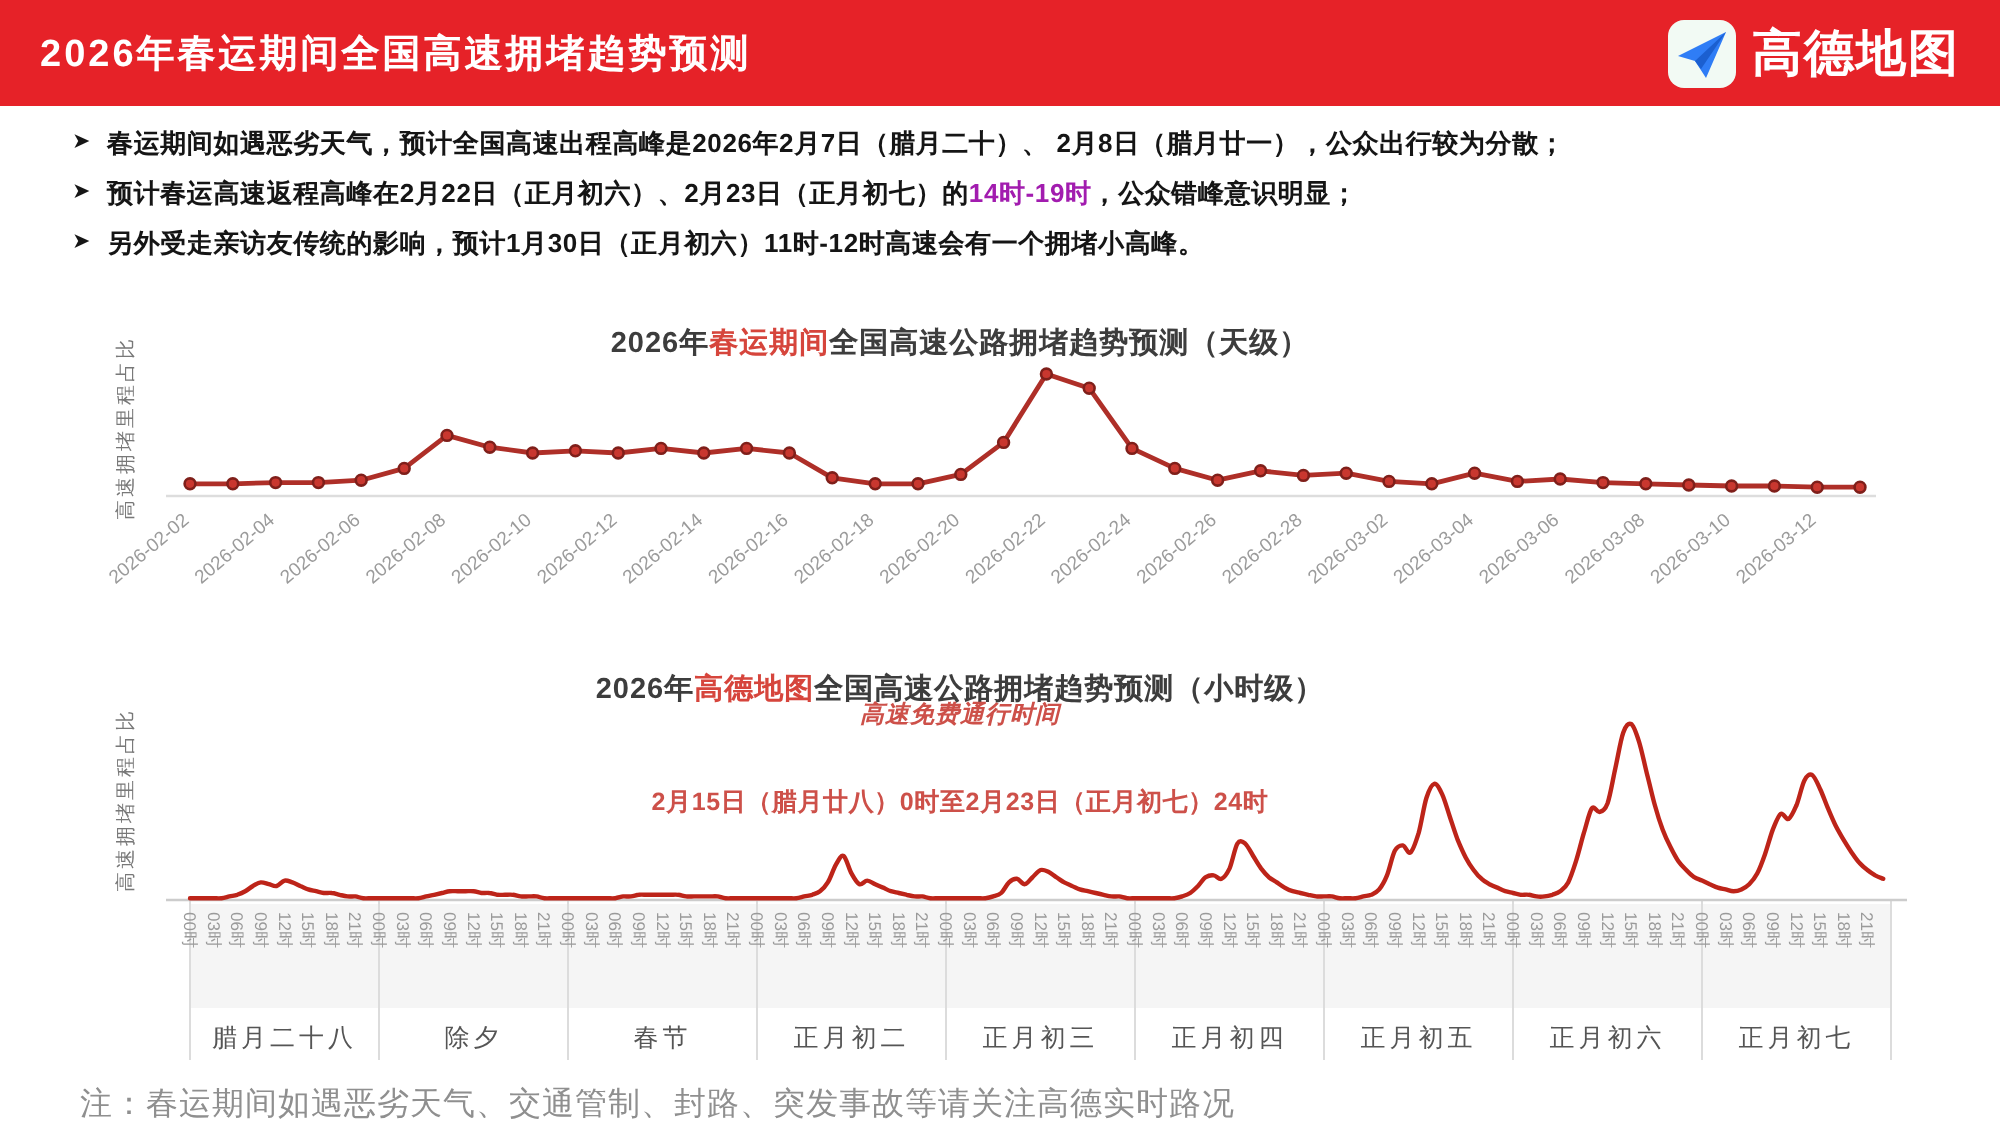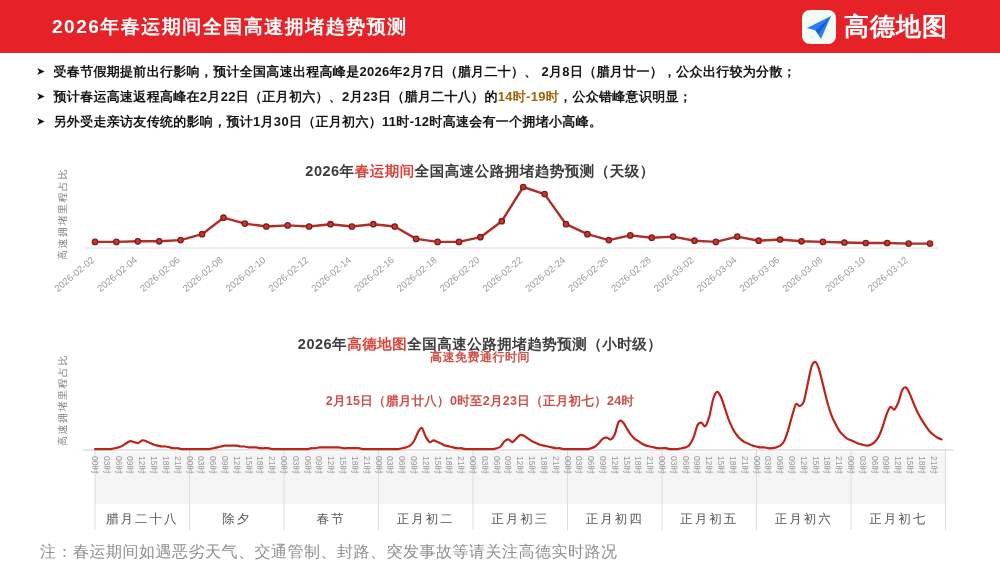--- a/index.html
+++ b/index.html
@@ -1,36 +1,36 @@
 <!DOCTYPE html>
 <html><head>
 <meta charset="utf-8">
 <style>
   html,body{margin:0;padding:0;background:#fff;}
   .page{position:relative;width:1000px;height:563px;background:#ffffff;overflow:hidden;
         font-family:"Liberation Sans","DejaVu Sans",sans-serif;}
   .topbar{position:absolute;top:0;left:0;width:100%;height:53px;background:#e62228;
           display:flex;align-items:center;justify-content:space-between;
-          padding:0 52px;box-sizing:border-box;}
+          padding:0 20px;box-sizing:border-box;}
   .topbar-title{color:#fff;font-size:19px;font-weight:bold;letter-spacing:1.5px;}
   .logo{display:flex;align-items:center;gap:8px;}
   .logo-text{color:#fff;font-size:25px;font-weight:bold;letter-spacing:1px;}
   .bullets{position:absolute;top:63px;left:36px;right:16px;margin:0;padding:0;list-style:none;}
   .bullets li{display:flex;align-items:flex-start;height:25px;font-size:13px;font-weight:bold;
               color:#151515;letter-spacing:.3px;}
   .bullets .arrow{margin-right:8px;font-size:11px;line-height:17px;}
-  .red{color:#a16207;}
+  .red{color:#a21caf;}
   .chart-title{position:absolute;left:0;width:960px;text-align:center;font-size:14.5px;
                font-weight:bold;color:#3d3d3d;letter-spacing:.5px;}
   #chart1-title{top:147px;}
   #chart2-title{top:320px;}
   .chart-title .red{color:#d6453c;}
   .annotation{position:absolute;top:349px;left:180px;width:600px;text-align:center;
               color:#cd5049;font-weight:bold;pointer-events:none;z-index:2;}
-  .annotation .l1{font-size:12px;margin-bottom:16px;letter-spacing:.5px;}
+  .annotation .l1{font-size:12px;margin-bottom:16px;letter-spacing:.5px;font-style:italic;}
   .annotation .l2{font-size:12.5px;letter-spacing:.3px;margin-top:27px;}
   svg.chart{position:absolute;left:30px;}
   #chart1-svg{top:162px;}
   #chart2-svg{top:338px;}
   .note{position:absolute;top:542px;left:40px;font-size:16px;color:#8f8f8f;letter-spacing:.5px;}
 </style>
 </head>
 <body>
 
 <div class="page">
@@ -45,25 +45,25 @@
           <path d="M13.5 20.5 L29 6 L16.5 24.5 Z" fill="#1b5fd0"></path>
         </svg>
       </span>
       <span class="logo-text">高德地图</span>
     </div>
   </header>
 
   <ul class="bullets" id="bullets">
       <li>
         <span class="arrow">➤</span>
-        <span><span>受春节假期提前出行影响，预计全国高速出程高峰是2026年2月7日（腊月二十）、 2月8日（腊月廿一），公众出行较为分散；</span></span>
+        <span><span>春运期间如遇恶劣天气，预计全国高速出程高峰是2026年2月7日（腊月二十）、 2月8日（腊月廿一），公众出行较为分散；</span></span>
       </li>
       <li>
         <span class="arrow">➤</span>
-        <span><span>预计春运高速返程高峰在2月22日（正月初六）、2月23日（腊月二十八）的</span><span class="red">14时-19时</span><span>，公众错峰意识明显；</span></span>
+        <span><span>预计春运高速返程高峰在2月22日（正月初六）、2月23日（正月初七）的</span><span class="red">14时-19时</span><span>，公众错峰意识明显；</span></span>
       </li>
       <li>
         <span class="arrow">➤</span>
         <span><span>另外受走亲访友传统的影响，预计1月30日（正月初六）11时-12时高速会有一个拥堵小高峰。</span></span>
       </li>
     </ul>
 
   <h3 class="chart-title" id="chart1-title"><span>2026年</span><span class="red">春运期间</span><span>全国高速公路拥堵趋势预测（天级）</span></h3>
   <svg class="chart" id="chart1-svg" width="940" height="150">
       <text x="36" y="52" text-anchor="middle" font-size="10" fill="#787878" letter-spacing="1.5" transform="rotate(-90 36 52)">高速拥堵里程占比</text>

